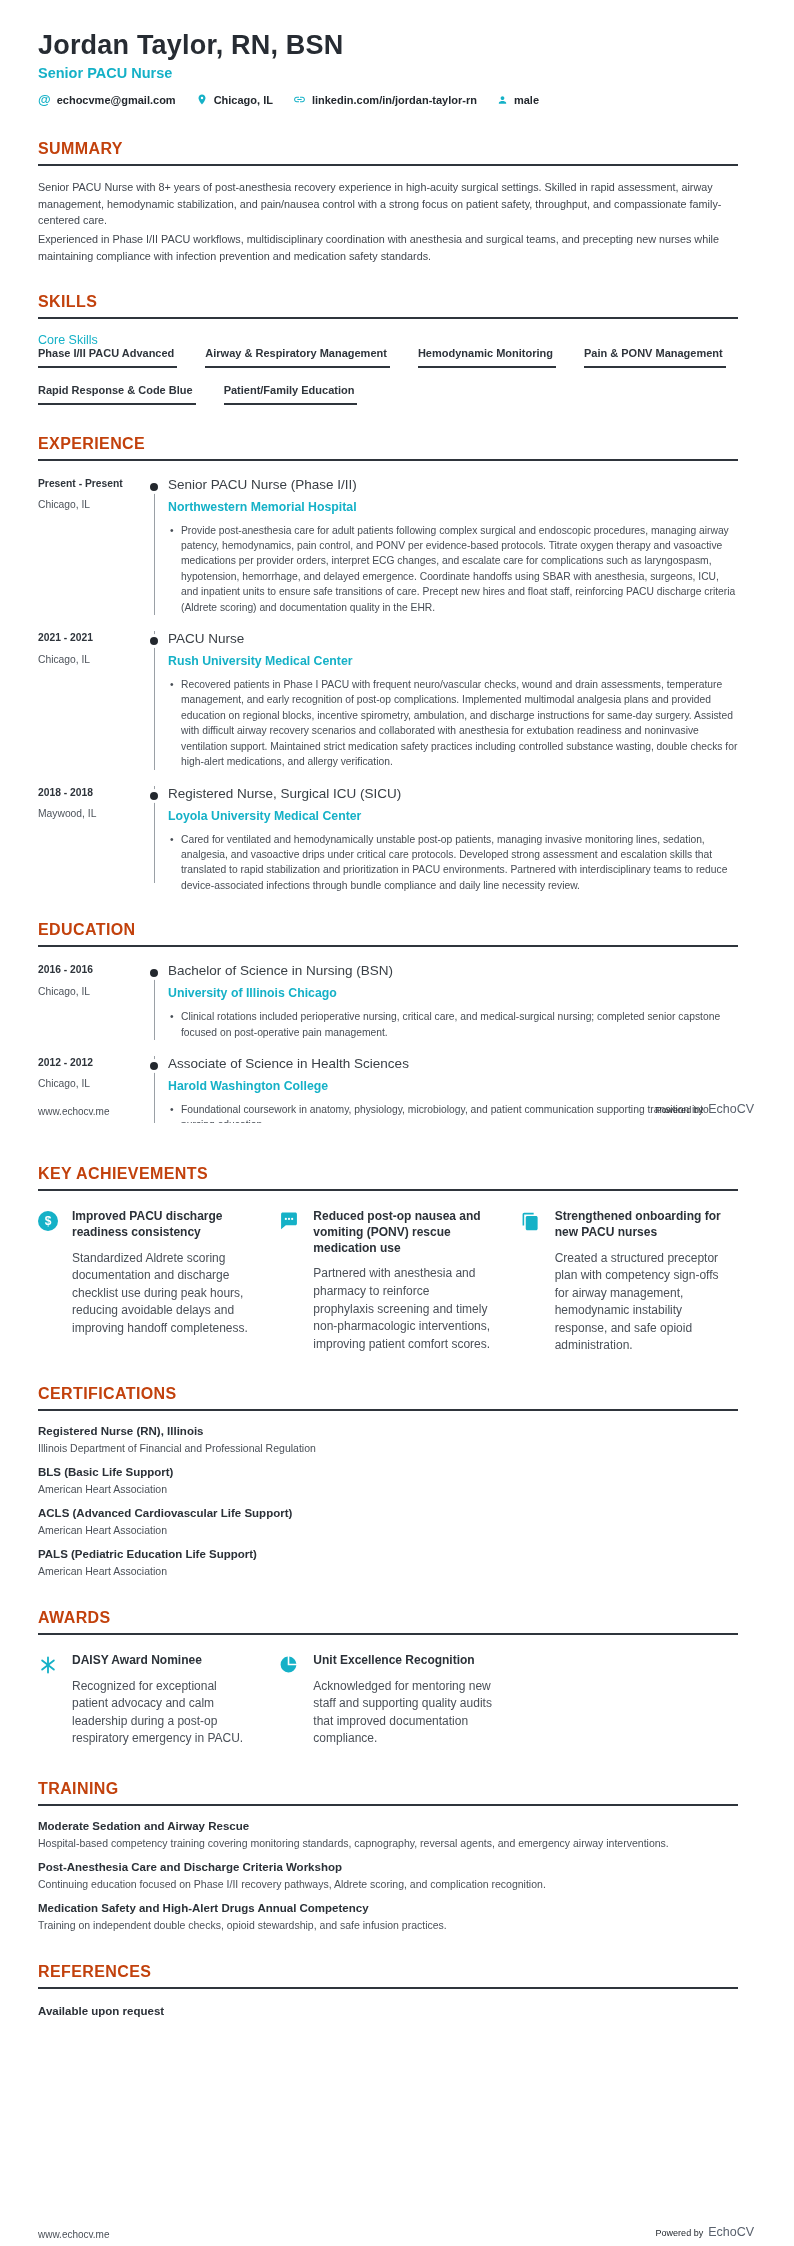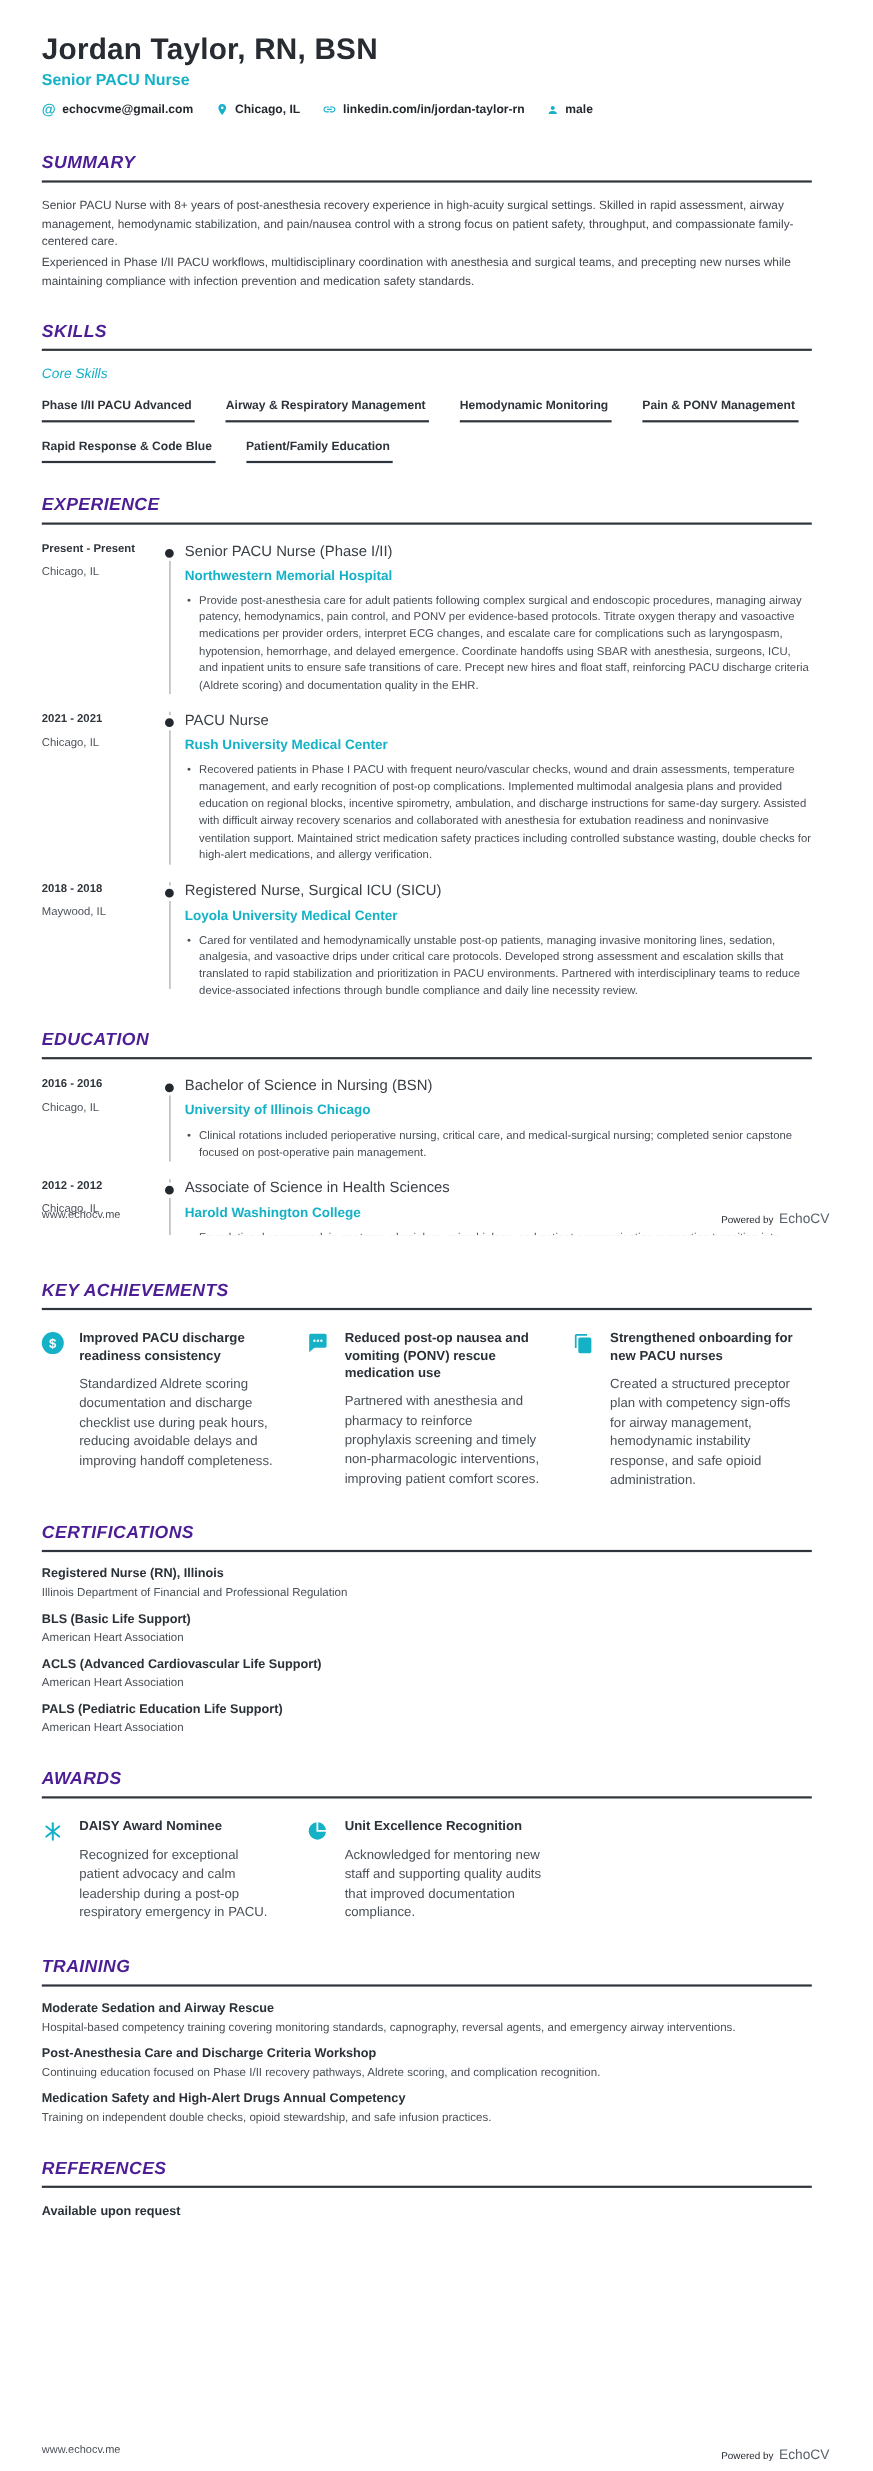--- a/index.html
+++ b/index.html
@@ -46,40 +46,38 @@
   .ic svg { display: block; }
   .ic-at { font-size: 13px; font-weight: bold; line-height: 1; }
 
   
   .sec { margin-top: 28px; }
   .sec-h {
     margin: 0 0 13px 0;
     font-size: 16px;
     font-weight: bold;
     letter-spacing: 0.4px;
-    color: #4c1d95;
+    color: #c2410c;
     border-bottom: 2.5px solid #2f353c;
     padding-bottom: 6px;
-    font-style: italic;
   }
   .sec-summary { margin-top: 34px; }
   .sec-summary p {
     margin: 0;
     font-size: 10.8px;
     line-height: 1.55;
     color: #41474f;
   }
   .sec-summary p + p { margin-top: 2px; }
 
   
   .skill-group-label {
     font-size: 12.5px;
     color: var(--accent);
-    margin: 14px 0 16px;
-    font-style: italic;
+    margin: 14px 0 0;
   }
   .skill-list { display: flex; flex-wrap: wrap; column-gap: 28px; row-gap: 16px; }
   .skill-chip {
     font-size: 11px;
     font-weight: bold;
     color: #2e343b;
     border-bottom: 2px solid #2f353c;
     padding: 0 3px 7px 0;
   }
 
@@ -134,21 +132,21 @@
   }
 
   
   .page-footer {
     position: absolute;
     left: 38px;
     right: 40px;
     bottom: 6px;
     display: flex;
     justify-content: space-between;
-    align-items: flex-start;
+    align-items: flex-end;
   }
   .footer-site { font-size: 10px; color: #4a4f57; }
   .footer-powered { font-size: 9px; color: #23282e; }
   .footer-brand { font-size: 12.5px; color: #59616d; margin-left: 5px; }
 
   
   .tri-grid {
     display: grid;
     grid-template-columns: repeat(3, 1fr);
     column-gap: 24px;

